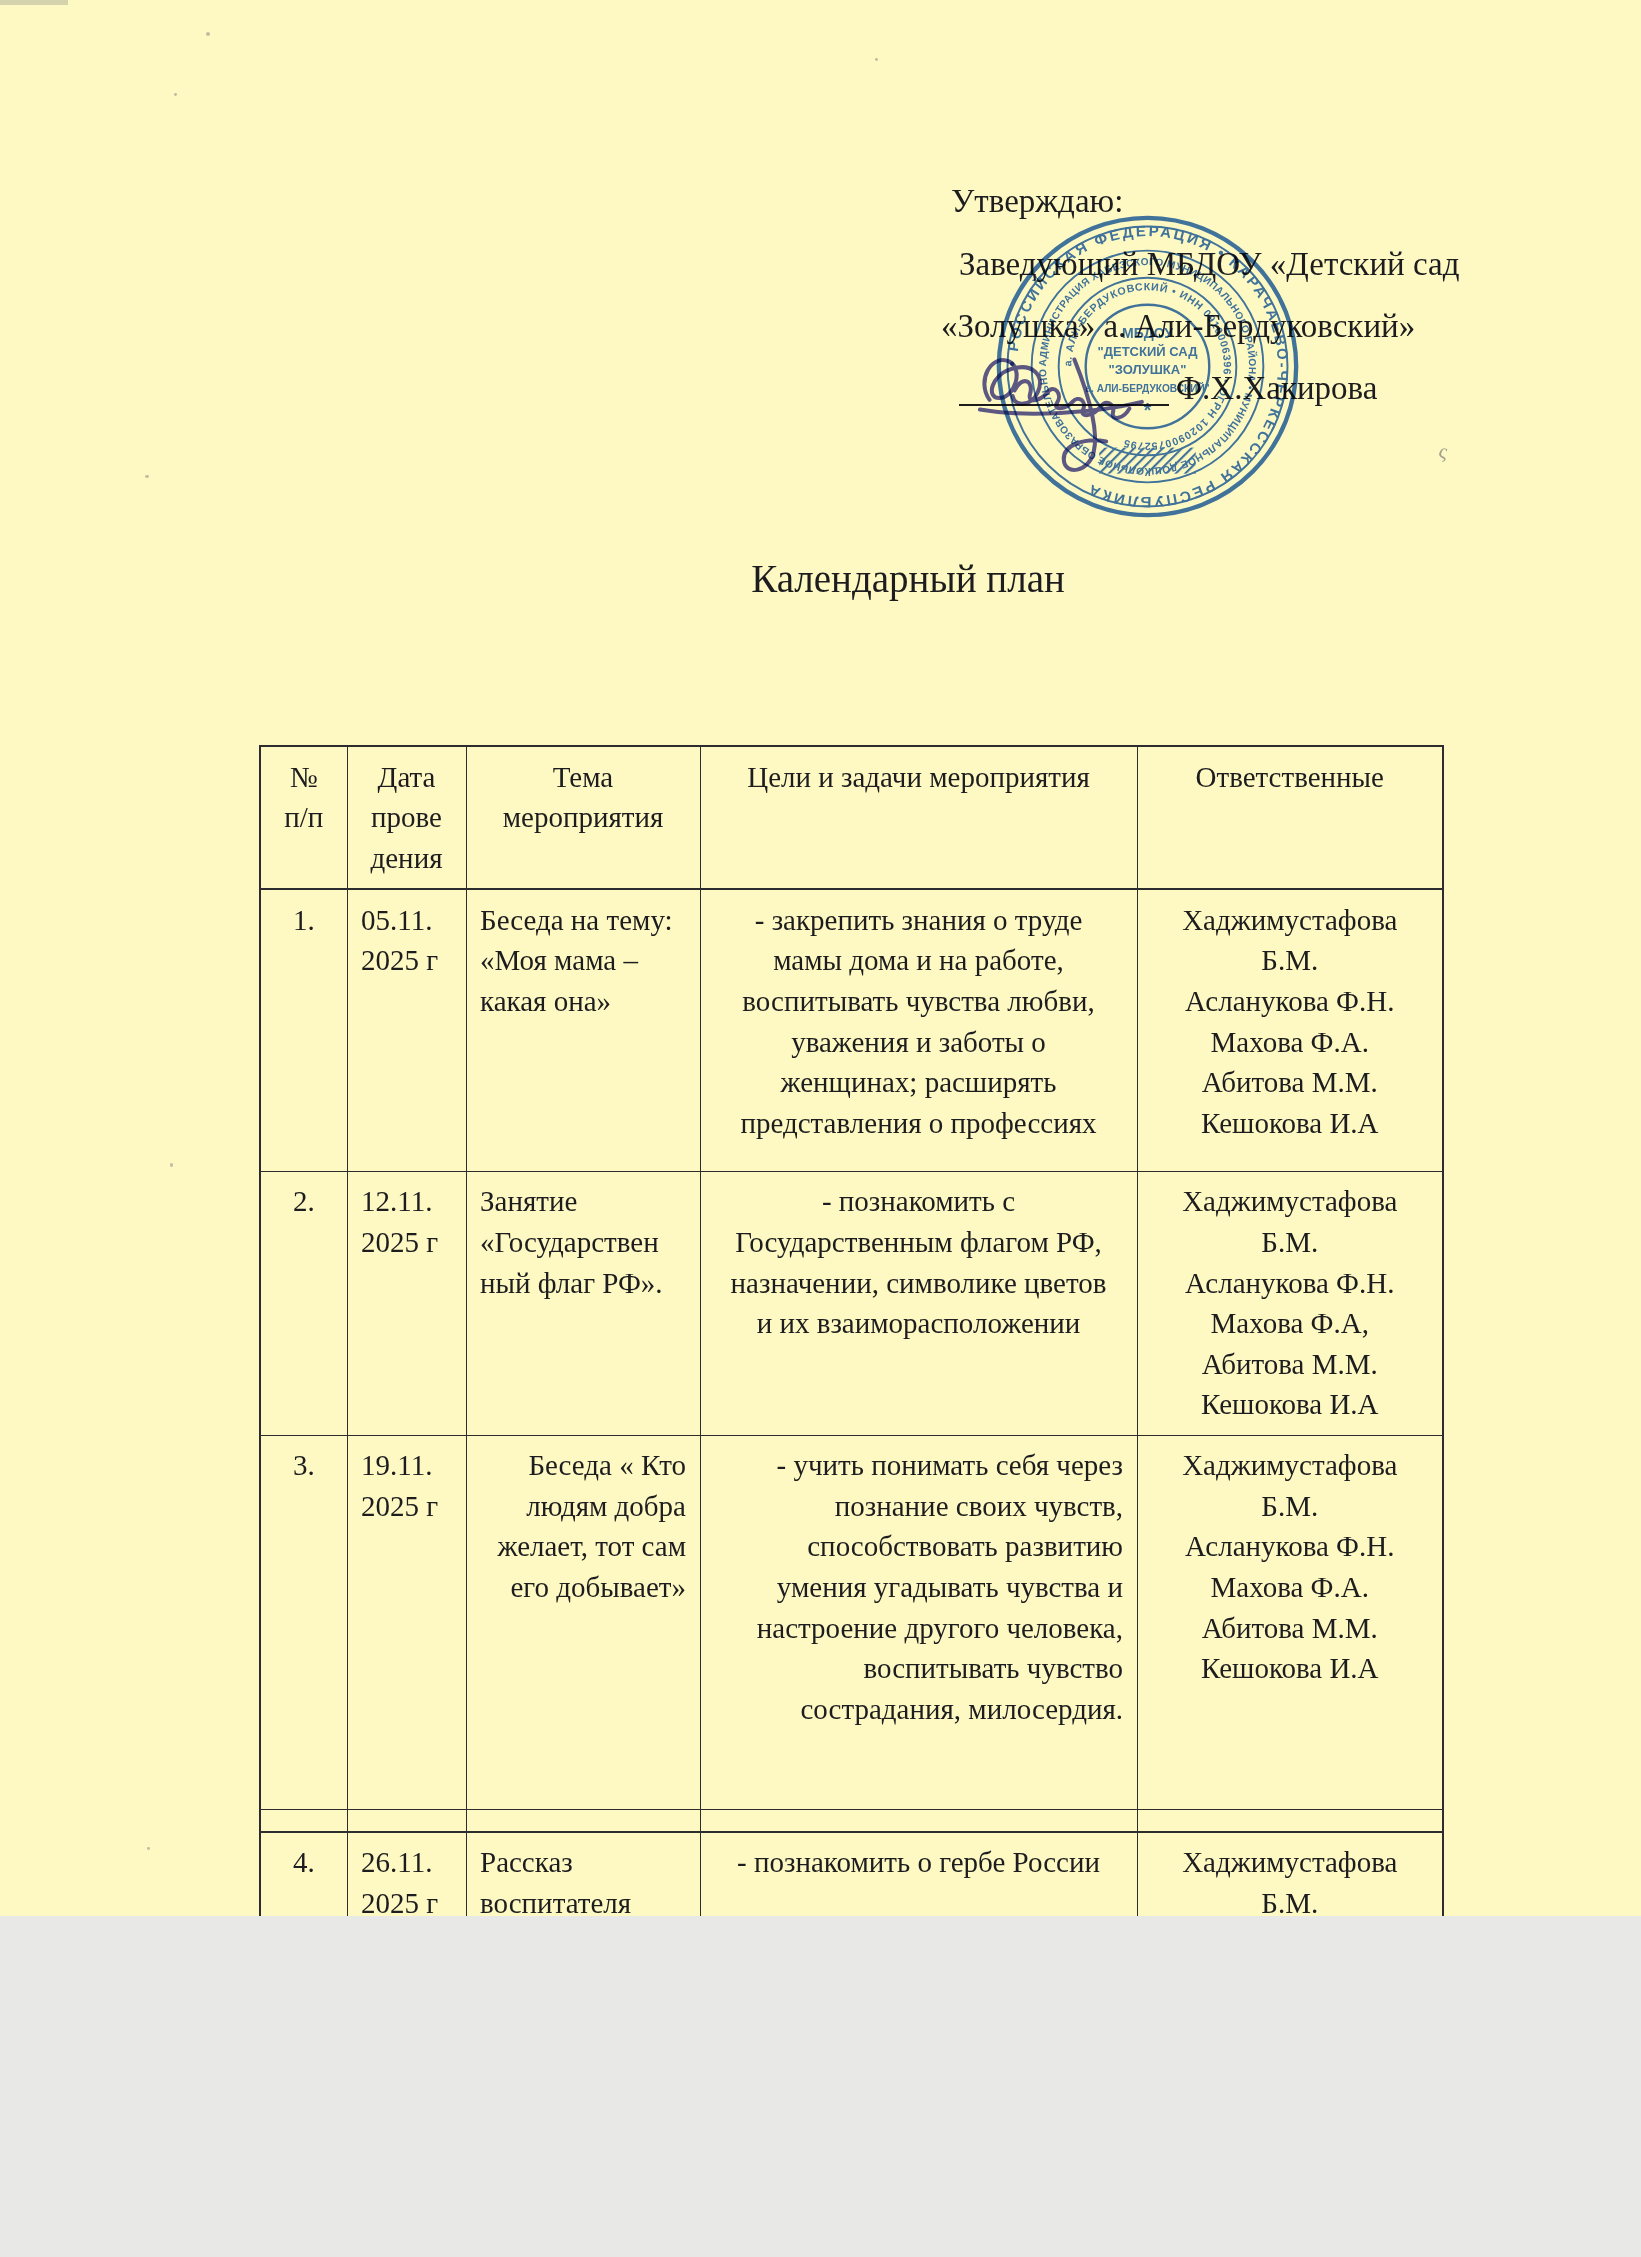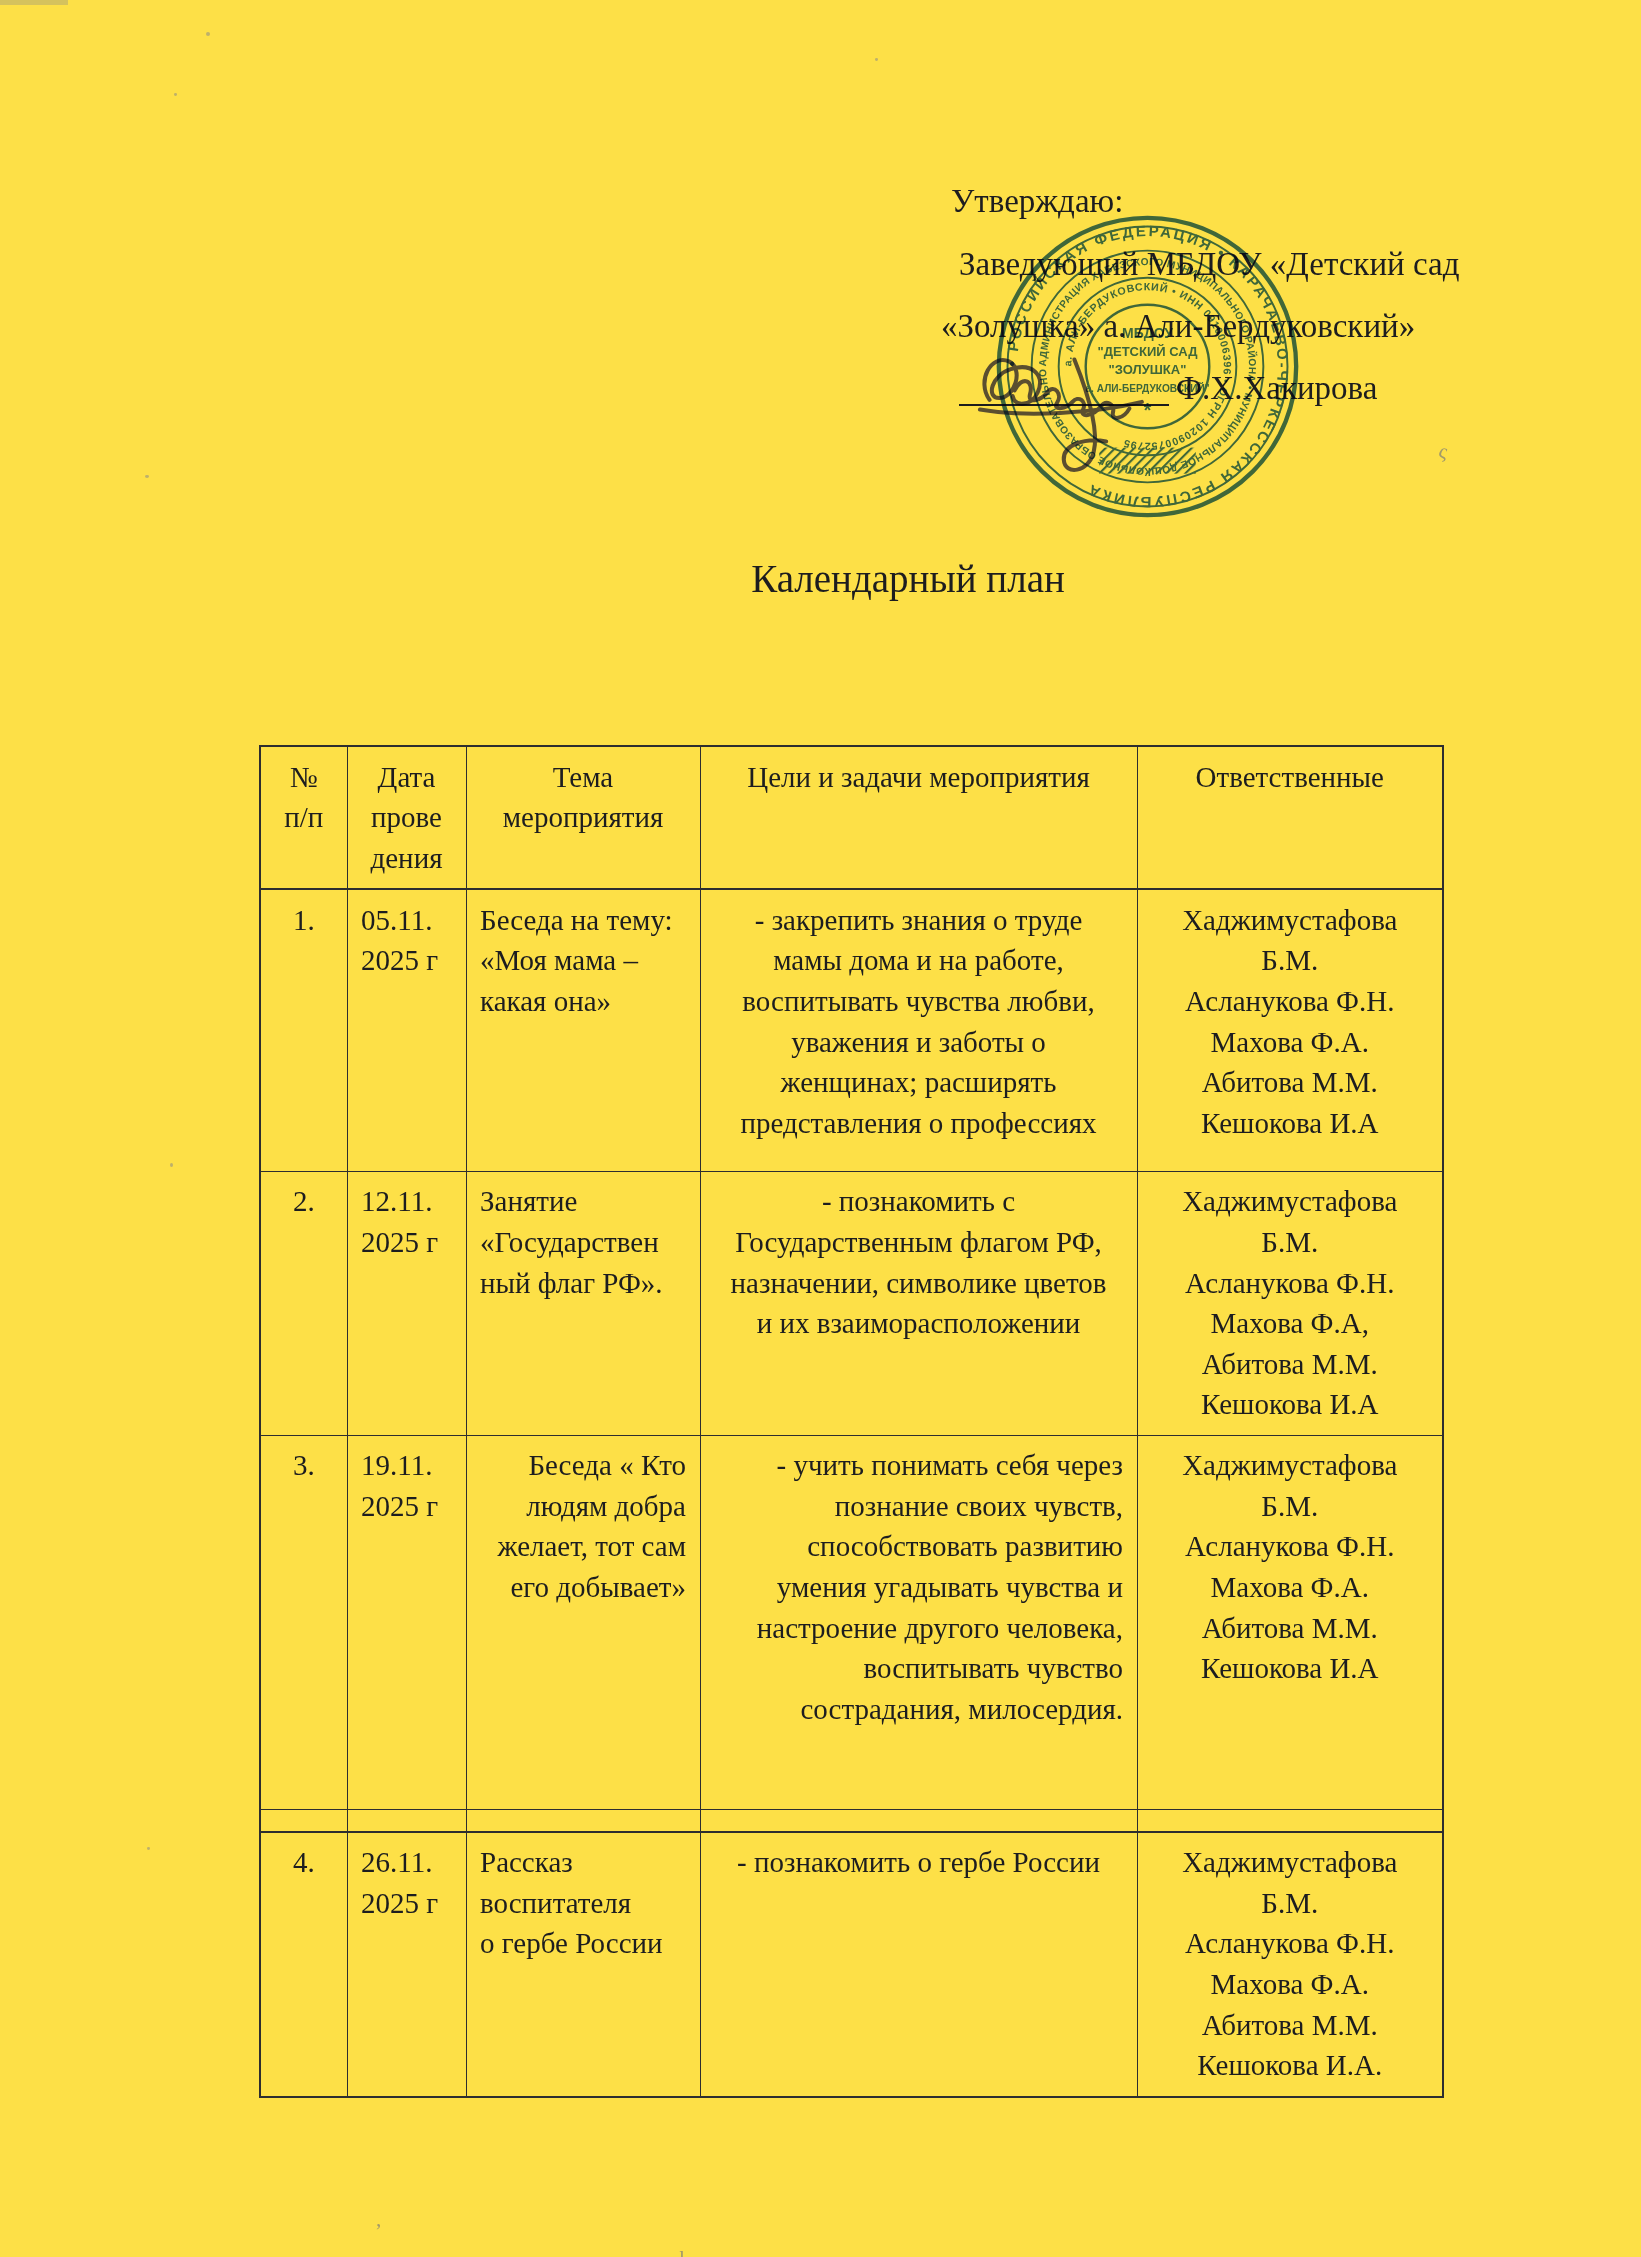--- a/index.html
+++ b/index.html
@@ -1,18 +1,18 @@
 <!DOCTYPE html>
 <html lang="ru"><head>
 <meta charset="utf-8">
 <style>
   html,body{margin:0;padding:0;background:#e8e8e6;}
   .page{
-    position:relative;width:1641px;height:2257px;margin:0 auto;
-    background:#fde047;overflow:hidden;
+    position:relative;width:1641px;height:1916px;margin:0 auto;
+    background:#fef9c3;overflow:hidden;
     font-family:"Liberation Serif","DejaVu Serif",serif;
     color:#1d1d1f;
   }
   .abs{position:absolute;}
   .approval-line{font-size:33px;white-space:nowrap;}
   .title-line{font-size:39px;white-space:nowrap;transform:translateX(-50%);}
   .sig-underline{border-bottom:2.9px solid #1c1c1c;height:0;}
   .signer{font-size:33px;}
   
   table.plan{

